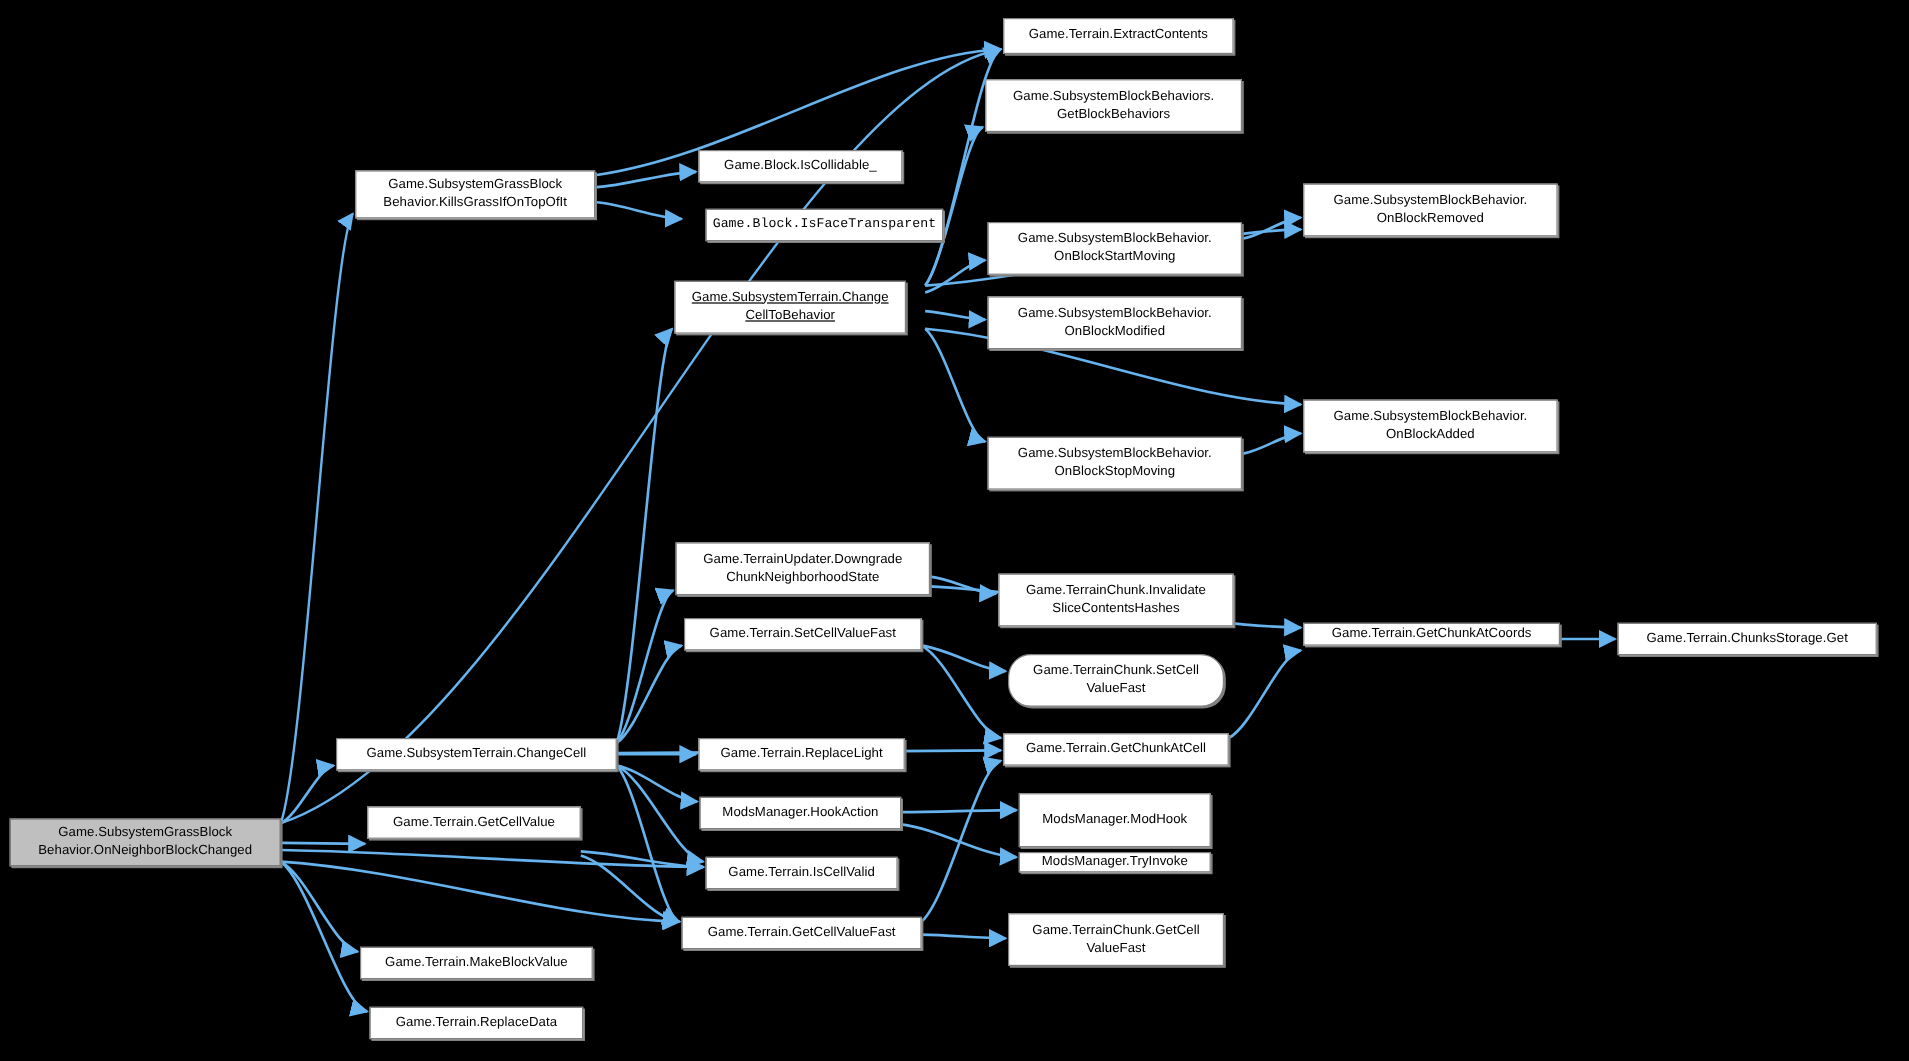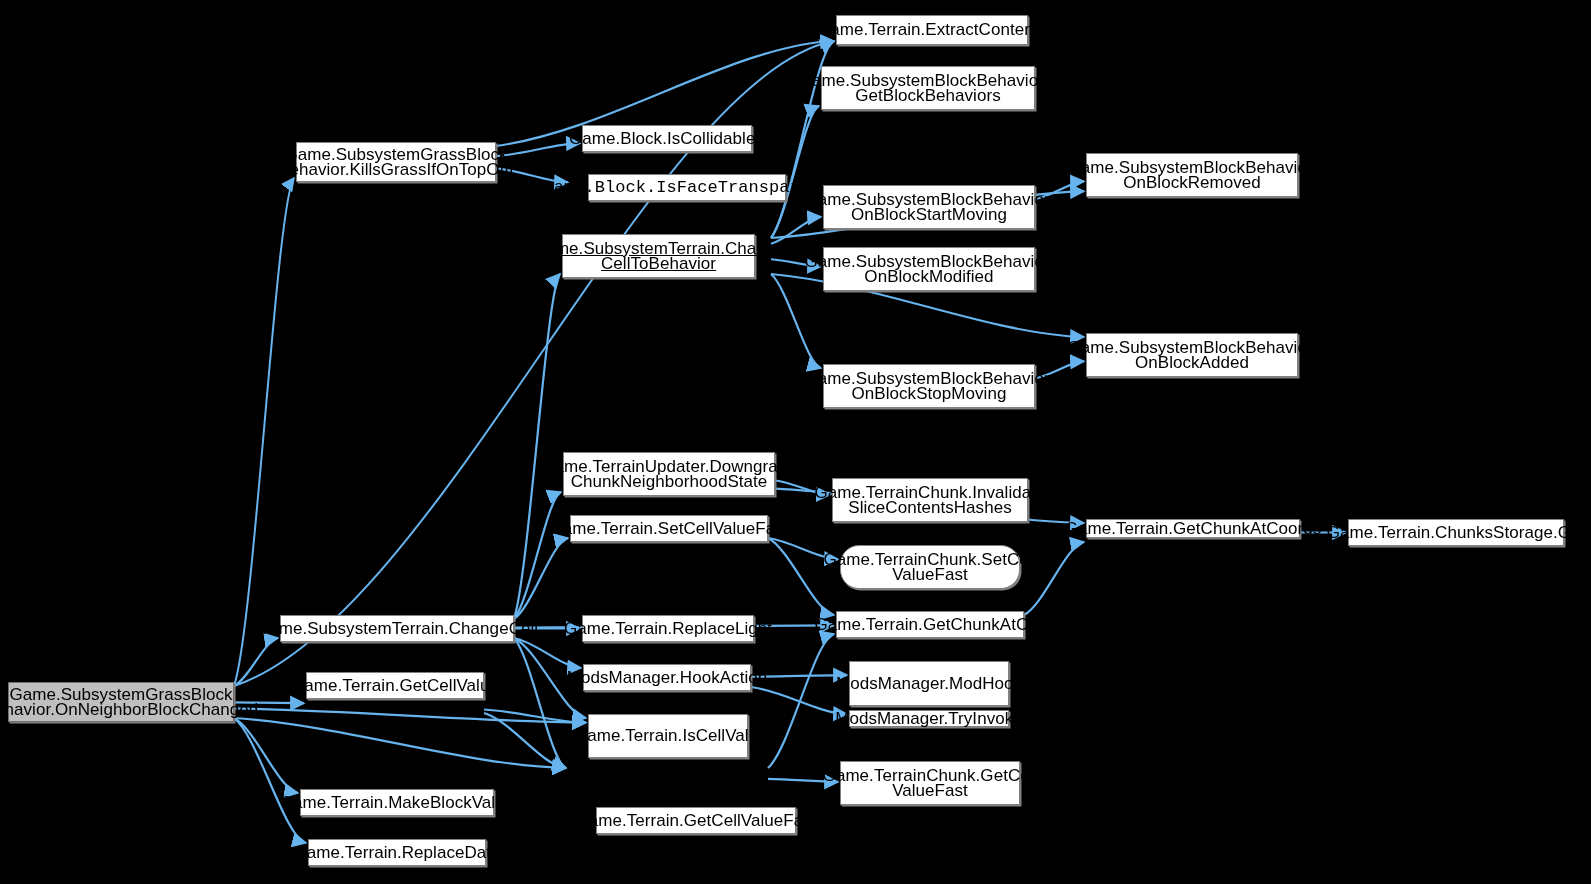--- a/index.html
+++ b/index.html
@@ -13,21 +13,21 @@
     font-family:"Liberation Sans", sans-serif;
   }
   #edges{position:absolute;left:0;top:0;width:1591px;height:884px;}
   .node{
     position:absolute;
     box-sizing:border-box;
     background:#ffffff;
     border:1px solid #808080;
     box-shadow:1.5px 1.5px 0 0 #808080;
     color:#000;
-    font-size:17px;
+    font-size:11px;
     line-height:15.5px;
     display:flex;
     align-items:center;
     justify-content:center;
     text-align:center;
     letter-spacing:0.05px;
     white-space:pre-line;
     padding:0 4px;
     z-index:5;
   }
@@ -119,21 +119,21 @@
       <div class="node" style="left: 840px; top: 545px; width: 180px; height: 44px; border-radius: 19px;">Game.TerrainChunk.SetCell
 ValueFast</div>
       <div class="node" style="left: 1086px; top: 519px; width: 214px; height: 19px;">Game.Terrain.GetChunkAtCoords</div>
       <div class="node" style="left: 1348px; top: 519px; width: 216px; height: 27px;">Game.Terrain.ChunksStorage.Get</div>
       <div class="node" style="left: 280px; top: 615px; width: 234px; height: 27px;">Game.SubsystemTerrain.ChangeCell</div>
       <div class="node" style="left: 582px; top: 615px; width: 172px; height: 27px;">Game.Terrain.ReplaceLight</div>
       <div class="node" style="left: 836px; top: 611px; width: 188px; height: 27px;">Game.Terrain.GetChunkAtCell</div>
       <div class="node" style="left: 583px; top: 664px; width: 168px; height: 27px;">ModsManager.HookAction</div>
       <div class="node" style="left: 849px; top: 661px; width: 160px; height: 45px;">ModsManager.ModHook</div>
       <div class="node" style="left: 306px; top: 672px; width: 178px; height: 27px;">Game.Terrain.GetCellValue</div>
-      <div class="node" style="left: 588px; top: 714px; width: 160px; height: 44px;">Game.Terrain.IsCellValid</div>
+      <div class="node" style="left: 588px; top: 714px; width: 160px; height: 27px;">Game.Terrain.IsCellValid</div>
       <div class="node" style="left: 849px; top: 710px; width: 160px; height: 17px;">ModsManager.TryInvoke</div>
-      <div class="node" style="left: 596px; top: 764px; width: 200px; height: 27px; margin-top: 43px;">Game.Terrain.GetCellValueFast</div>
+      <div class="node" style="left: 568px; top: 764px; width: 200px; height: 27px;">Game.Terrain.GetCellValueFast</div>
       <div class="node" style="left: 840px; top: 761px; width: 180px; height: 44px;">Game.TerrainChunk.GetCell
 ValueFast</div>
       <div class="node" style="left: 300px; top: 789px; width: 194px; height: 27px;">Game.Terrain.MakeBlockValue</div>
       <div class="node" style="left: 308px; top: 839px; width: 178px; height: 27px;">Game.Terrain.ReplaceData</div>
     </div>
 </div>
 
 </body></html>

